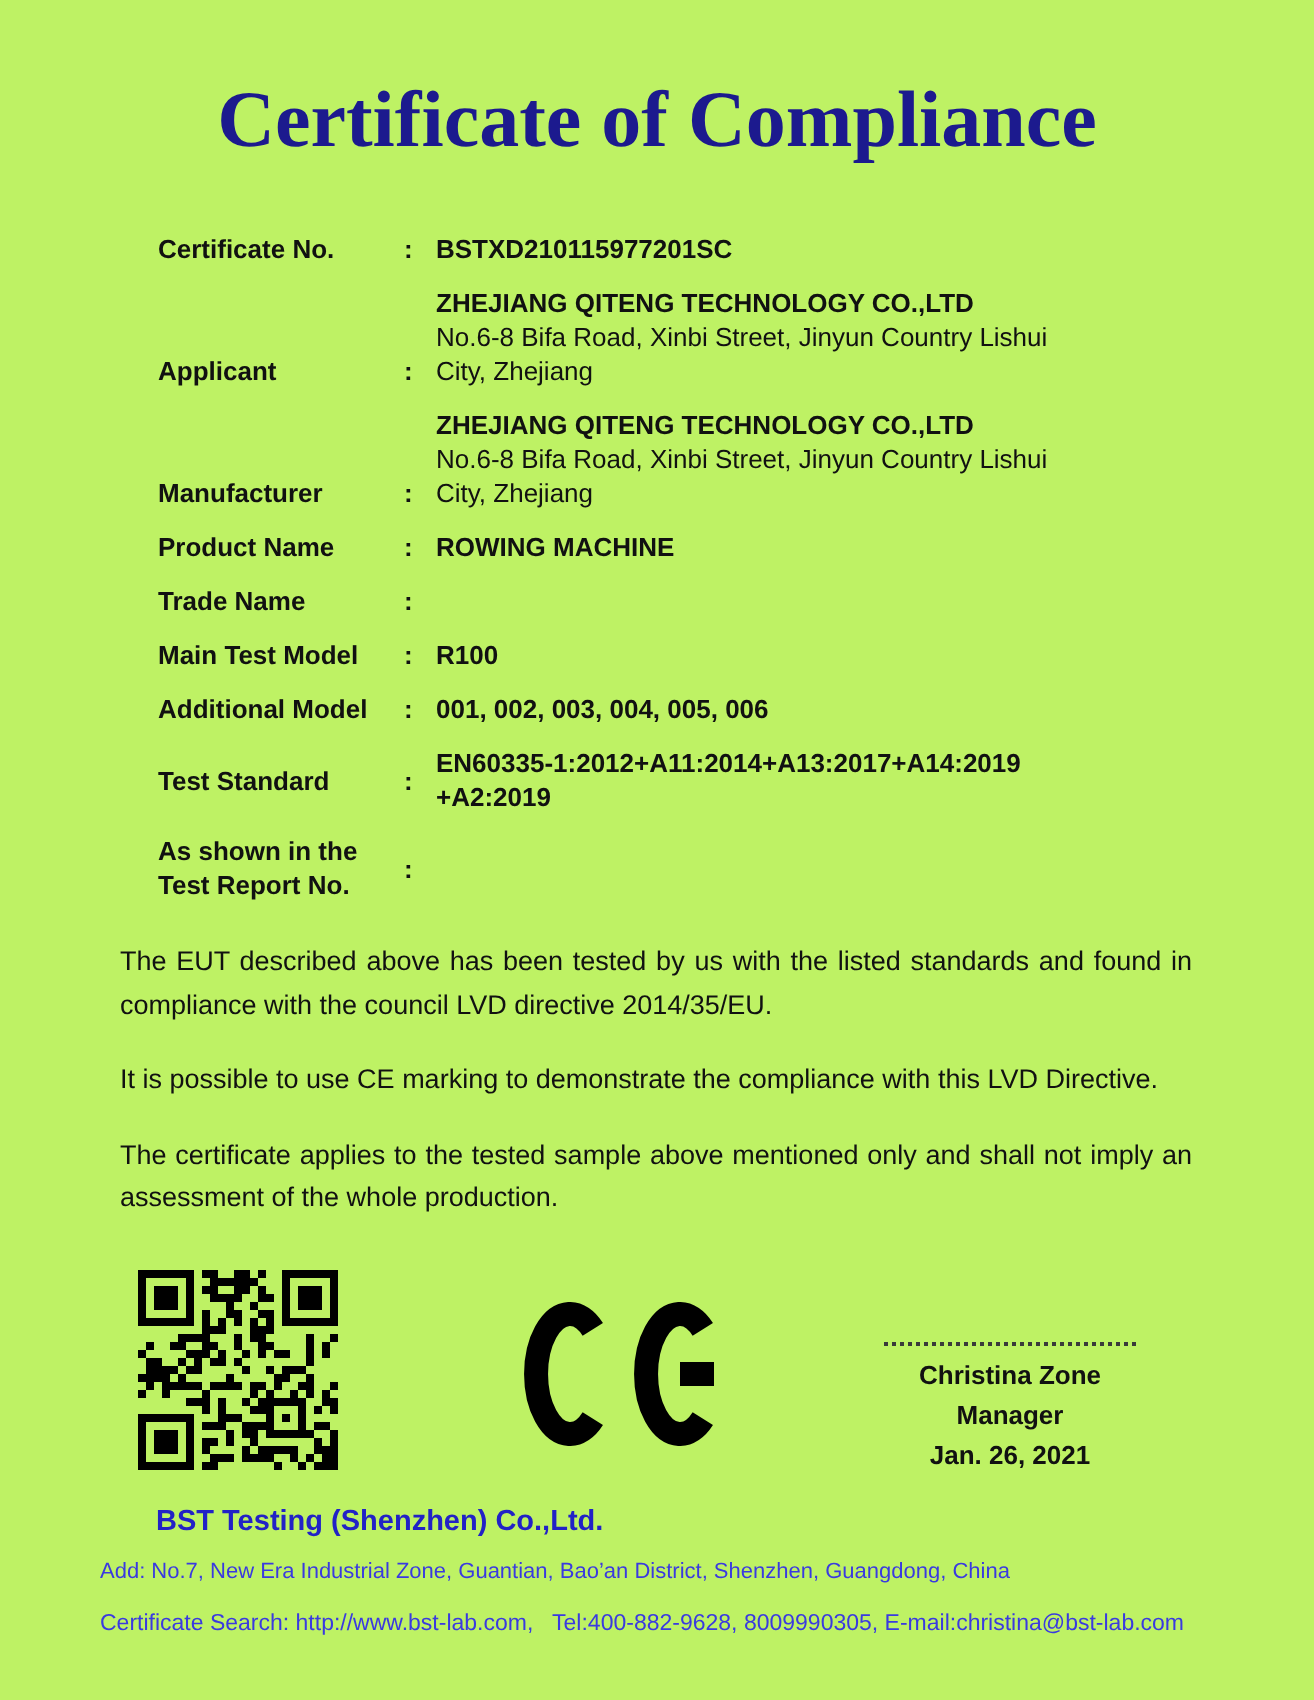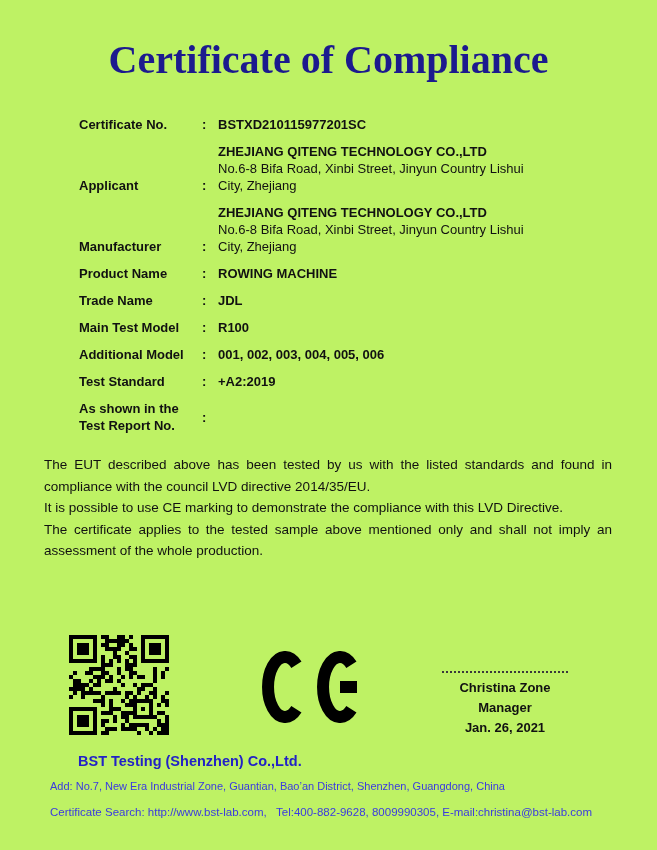--- a/index.html
+++ b/index.html
@@ -13,21 +13,21 @@
     font-weight:700; font-size:40px; color:#1c1a8e;
   }
   .fields { position:absolute; left:79px; top:116px; width:535px; }
   .field-row { display:flex; align-items:flex-end; margin-bottom:10px; font-size:13px; line-height:17px; }
   .field-row.center { align-items:center; }
   .field-label { width:123px; font-weight:700; flex:none; }
   .field-colon { width:16px; font-weight:700; flex:none; }
   .field-value { flex:1; }
   .field-value .bold { font-weight:700; }
   .body-text { position:absolute; left:44px; top:454px; width:568px; font-size:13.5px; line-height:21.5px; }
-  .body-text p { margin:0; text-align:justify; }
+  .body-text p { margin:16px; text-align:justify; }
   .qr { position:absolute; left:69px; top:635px; width:100px; height:100px; }
   .qr svg { display:block; width:100%; height:100%; }
   .ce { position:absolute; left:258px; top:651px; width:105px; height:72px; }
   .ce svg { display:block; width:100%; height:100%; }
   .signature { position:absolute; left:424px; top:662px; width:162px; text-align:center; }
   .sig-dotted { width:126px; height:9px; margin:0 auto 5px auto; border-bottom:2px dotted #3a3a3a; }
   .sig-name, .sig-role, .sig-date { font-weight:700; font-size:13px; line-height:20px; color:#111; }
   .footer { position:absolute; left:50px; top:753px; width:575px; }
   .footer-company { font-size:14.5px; font-weight:700;margin-left:28px; }
   .footer-address { margin-top:11px; font-size:11px; }
@@ -79,23 +79,20 @@
         <div class="field-colon">:</div>
         <div class="field-value">
           <div class="bold">ROWING MACHINE</div>
         </div>
       </div>
       <div class="field-row">
         <div class="field-label">
           <div>Trade Name</div>
         </div>
         <div class="field-colon">:</div>
-        <div class="field-value">
-          <div class="bold">JDL</div>
-        </div>
       </div>
       <div class="field-row">
         <div class="field-label">
           <div>Main Test Model</div>
         </div>
         <div class="field-colon">:</div>
         <div class="field-value">
           <div class="bold">R100</div>
         </div>
       </div>
@@ -107,20 +104,21 @@
         <div class="field-value">
           <div class="bold">001, 002, 003, 004, 005, 006</div>
         </div>
       </div>
       <div class="field-row center">
         <div class="field-label">
           <div>Test Standard</div>
         </div>
         <div class="field-colon">:</div>
         <div class="field-value">
+          <div class="bold">EN60335-1:2012+A11:2014+A13:2017+A14:2019</div>
           <div class="bold">+A2:2019</div>
         </div>
       </div>
       <div class="field-row center">
         <div class="field-label">
           <div>As shown in the</div>
           <div>Test Report No.</div>
         </div>
         <div class="field-colon">:</div>
       </div>

